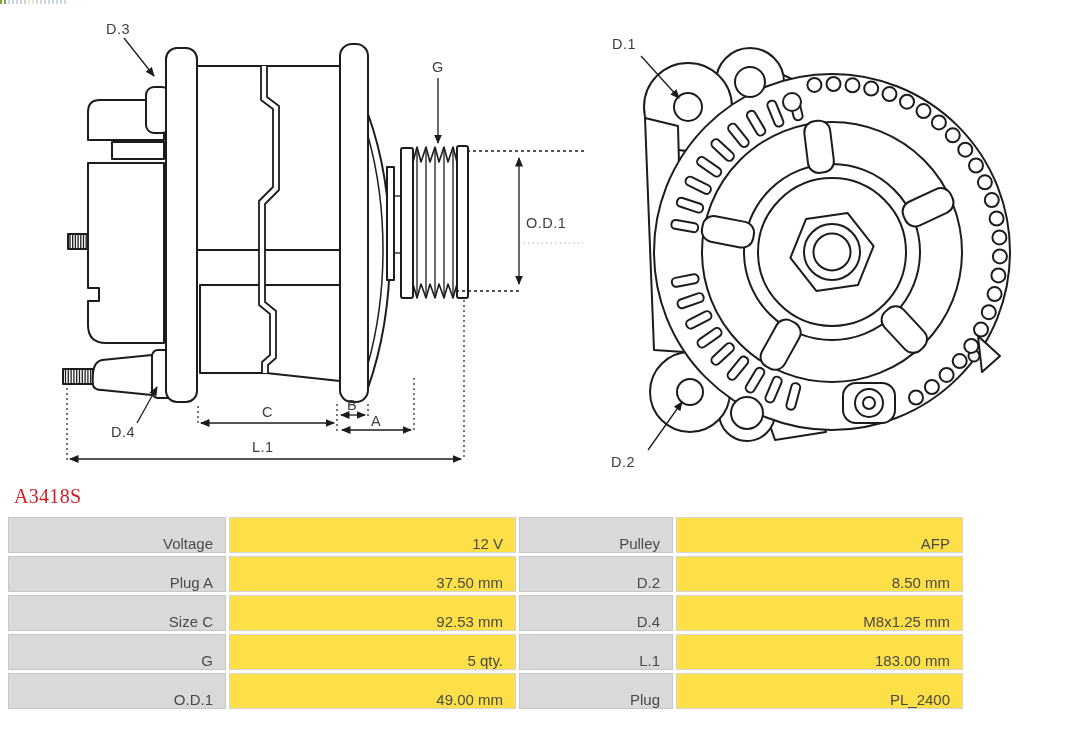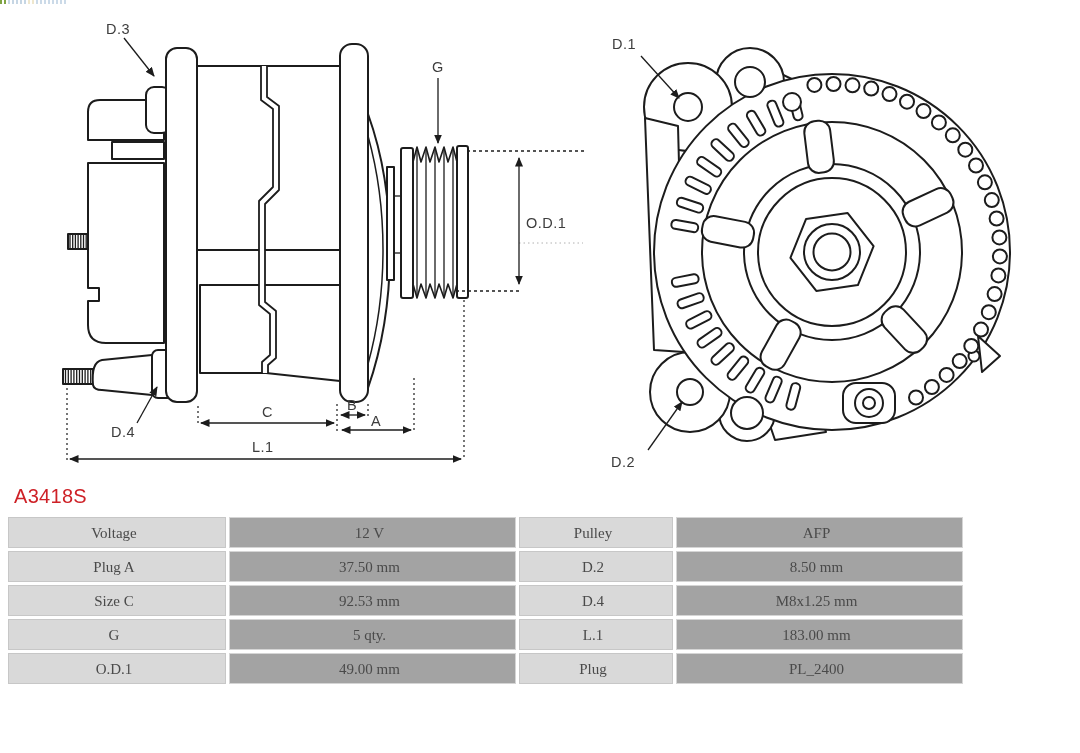--- a/index.html
+++ b/index.html
@@ -3,26 +3,26 @@
 <meta charset="utf-8">
 <style>
   html,body{margin:0;padding:0;}
   body{width:1080px;height:753px;position:relative;background:#fff;overflow:hidden;
        font-family:"Liberation Sans",sans-serif;}
   .logo-strip{position:absolute;left:0;top:0;width:66px;height:4px;
     background:linear-gradient(90deg,#7fa444 0 7px,#c6d6e4 7px 26px,#efe7cd 26px 36px,#cbdae8 36px 66px);
     -webkit-mask-image:repeating-linear-gradient(90deg,#000 0 2px,transparent 2px 4px);
     mask-image:repeating-linear-gradient(90deg,#000 0 2px,transparent 2px 4px);}
   .diagram{position:absolute;left:0;top:0;}
-  .part-code{position:absolute;left:14px;top:485px;font-size:20px;color:#ce2127;letter-spacing:.3px;}
+  .part-code{position:absolute;left:14px;top:485px;font-size:20px;color:#ce2127;letter-spacing:.3px;font-family:Liberation Serif, serif;}
   table.spec{position:absolute;left:5px;top:514px;border-collapse:separate;border-spacing:3px;}
   table.spec td{box-sizing:border-box;height:31px;font-size:15px;color:#4a4a4a;
-    text-align:center;padding:1px 12px 0 6px;vertical-align:middle;white-space:nowrap;font-family:Liberation Serif, serif;}
+    text-align:right;padding:17px 12px 0 6px;vertical-align:middle;white-space:nowrap;}
   td.lbl{background:#d9d9d9;border:1px solid #c7c7c7;}
-  td.val{background:#a3a3a3;border:1px solid #d5d5d5;}
+  td.val{background:#fde047;border:1px solid #d5d5d5;}
   .c1{width:218px}.c2{width:287px}.c3{width:154px}.c4{width:287px}
   
   .ln{fill:none;stroke:#1c1c1c;stroke-width:2;stroke-linejoin:round;stroke-linecap:round;}
   .fw{fill:#fff;stroke:#1c1c1c;stroke-width:2;stroke-linejoin:round;}
   .dim{fill:none;stroke:#1c1c1c;stroke-width:1.3;}
   .dsh{stroke-dasharray:3 3;}
   .dot{stroke-dasharray:2 3;stroke-width:1.2;}
   .gdot{fill:none;stroke:#b0b0b0;stroke-width:1;stroke-dasharray:1.5 3;}
   .lblt{font-family:"Liberation Sans",sans-serif;font-size:14.5px;fill:#3d3d3d;letter-spacing:.5px;}
 </style>

